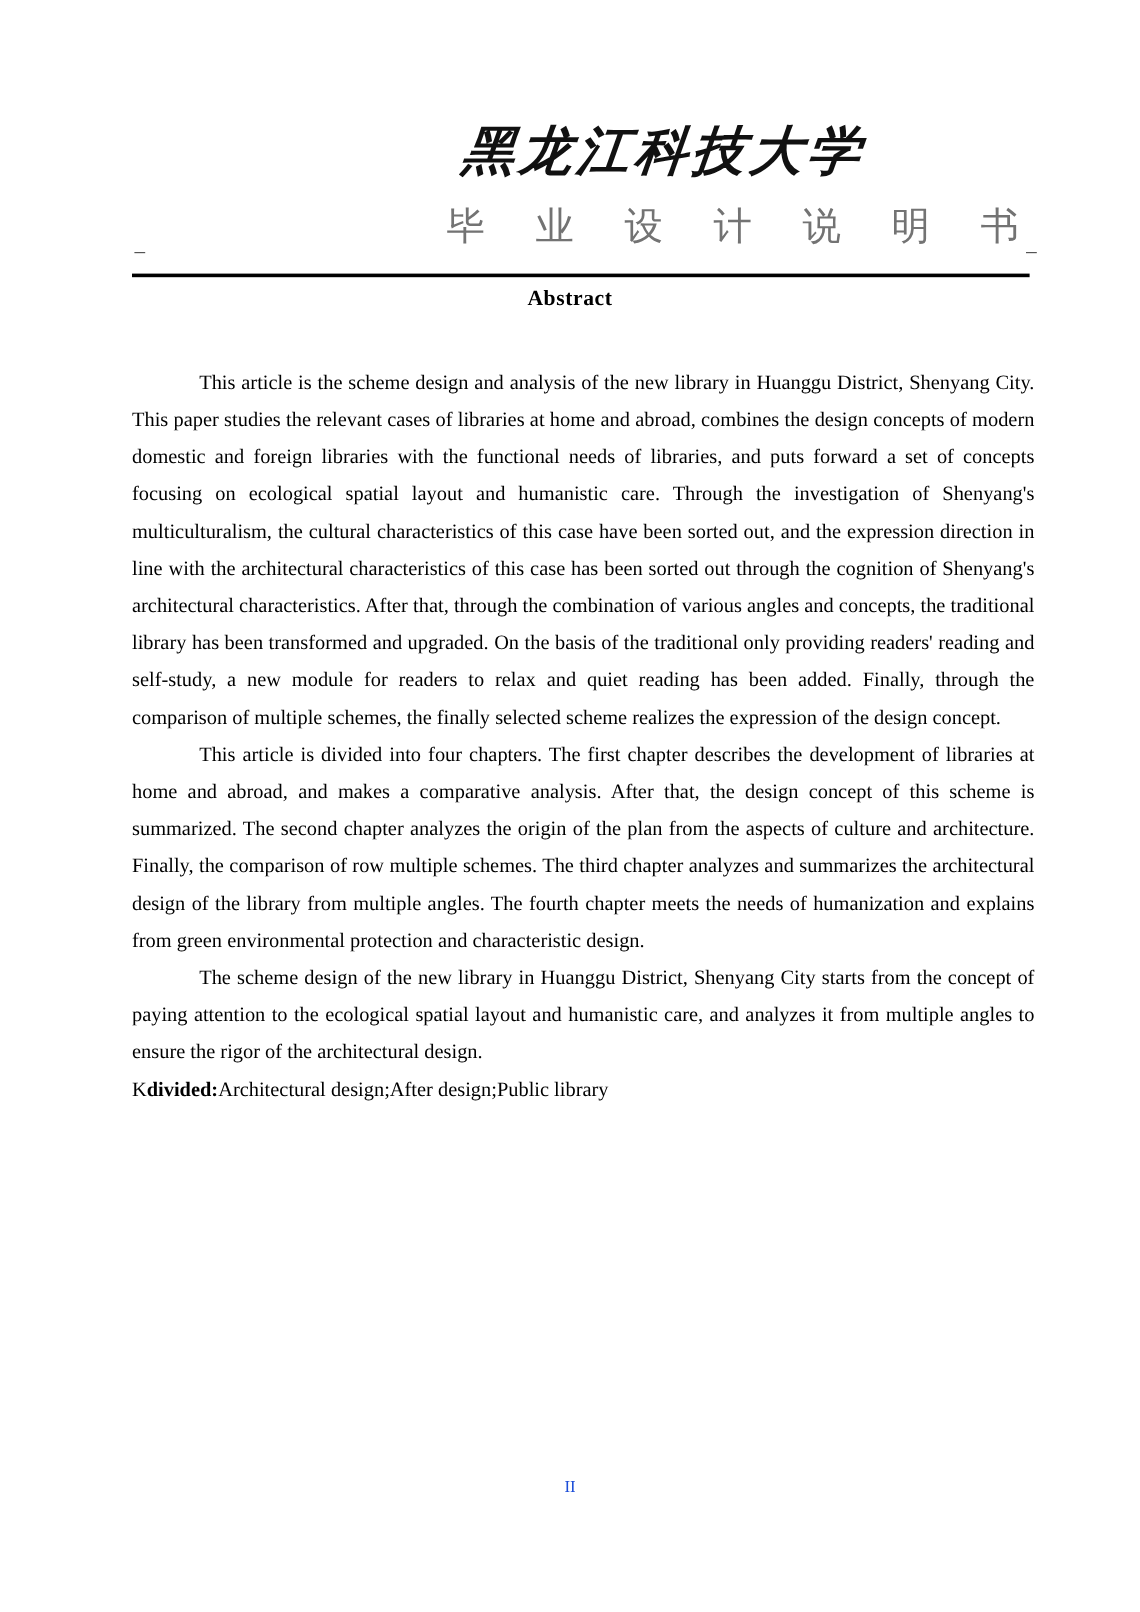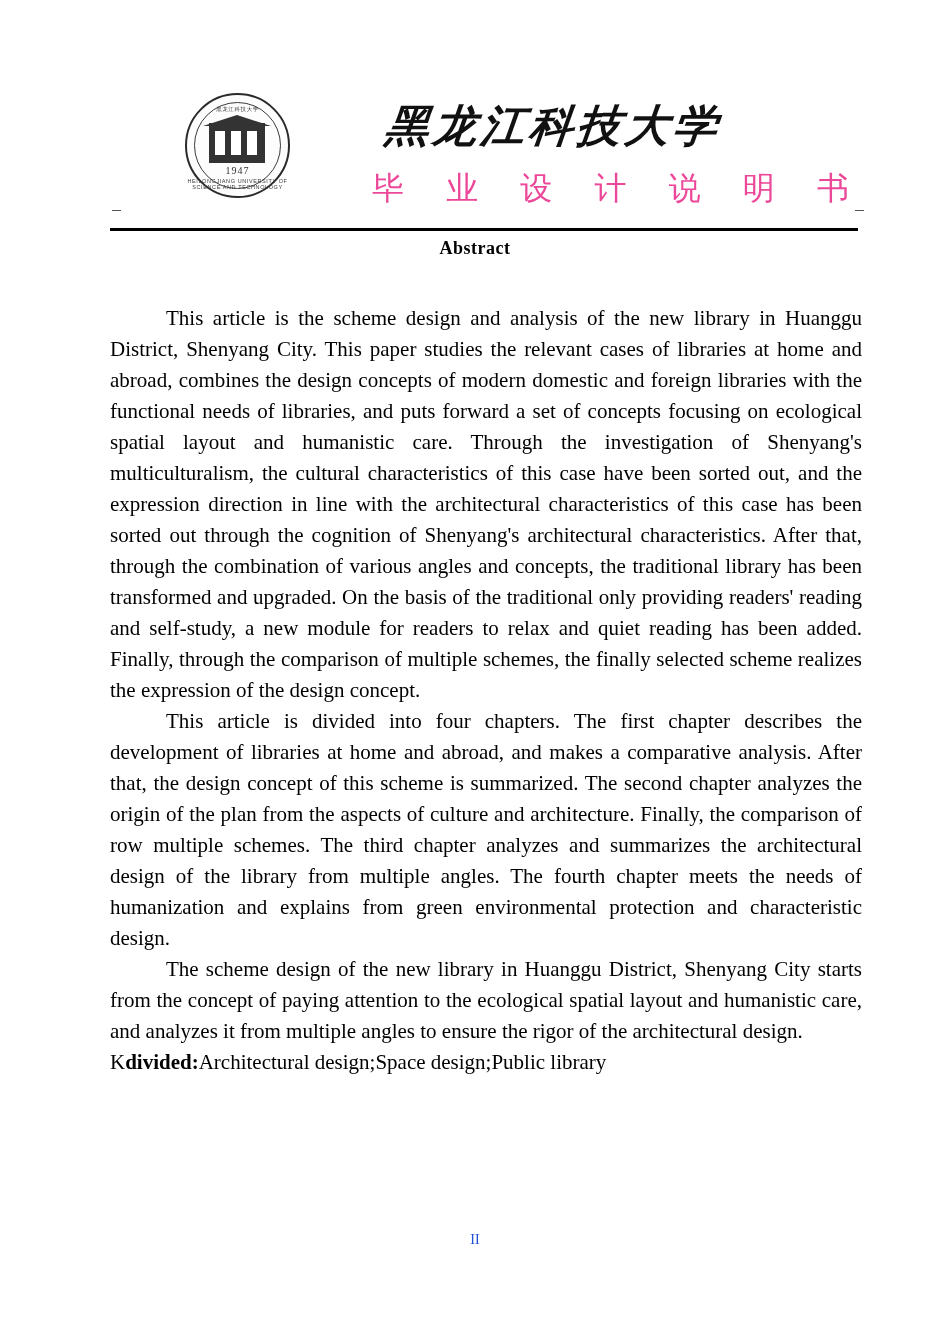--- a/index.html
+++ b/index.html
@@ -118,21 +118,21 @@
     transform: skewX(-6deg);
   }
 
   .doc-subtitle {
     position: absolute;
     left: 262px;
     top: 82px;
     font-size: 32px;
     letter-spacing: 16px;
     font-family: "DejaVu Serif", serif;
-    color: #ec4899;
+    color: #737373;
     white-space: nowrap;
   }
 
   .rule {
     position: absolute;
     left: 110px;
     top: 228px;
     width: 748px;
     height: 0;
     border-top: 3px solid #000;
@@ -159,21 +159,21 @@
     font-family: "Liberation Serif", serif;
     letter-spacing: 0.5px;
   }
 
   
   .body-text {
     position: absolute;
     left: 110px;
     top: 303px;
     width: 752px;
-    font-size: 21px;
+    font-size: 17px;
     line-height: 31px;
     text-align: justify;
     text-justify: inter-word;
     font-family: "Liberation Serif", serif;
   }
   .body-text p {
     margin: 0;
     text-indent: 56px;
     text-align: justify;
   }
@@ -200,41 +200,32 @@
     color: #1d4ed8;
   }
 </style>
 </head>
 <body>
 
 <div class="page">
 
   <div class="header">
 
-    <div class="emblem">
-      <div class="ring-outer"></div>
-      <div class="ring-inner"></div>
-      <div class="arc-top">黑龙江科技大学</div>
-      <div class="roof"></div>
-      <div class="bldg"></div>
-      <div class="year">1947</div>
-      <div class="arc-bottom">HEILONGJIANG UNIVERSITY OF SCIENCE AND TECHNOLOGY</div>
-    </div>
 
     <div class="school-name">黑龙江科技大学</div>
     <div class="doc-subtitle">毕 业 设 计 说 明 书</div>
   </div>
 
   <div class="tick-left"></div>
   <div class="tick-right"></div>
   <div class="rule"></div>
 
   <div class="abstract-title">Abstract</div>
 
   <div class="body-text">
     <p>This article is the scheme design and analysis of the new library in Huanggu District, Shenyang City. This paper studies the relevant cases of libraries at home and abroad, combines the design concepts of modern domestic and foreign libraries with the functional needs of libraries, and puts forward a set of concepts focusing on ecological spatial layout and humanistic care. Through the investigation of Shenyang's multiculturalism, the cultural characteristics of this case have been sorted out, and the expression direction in line with the architectural characteristics of this case has been sorted out through the cognition of Shenyang's architectural characteristics. After that, through the combination of various angles and concepts, the traditional library has been transformed and upgraded. On the basis of the traditional only providing readers' reading and self-study, a new module for readers to relax and quiet reading has been added. Finally, through the comparison of multiple schemes, the finally selected scheme realizes the expression of the design concept.</p>
     <p>This article is divided into four chapters. The first chapter describes the development of libraries at home and abroad, and makes a comparative analysis. After that, the design concept of this scheme is summarized. The second chapter analyzes the origin of the plan from the aspects of culture and architecture. Finally, the comparison of row multiple schemes. The third chapter analyzes and summarizes the architectural design of the library from multiple angles. The fourth chapter meets the needs of humanization and explains from green environmental protection and characteristic design.</p>
     <p>The scheme design of the new library in Huanggu District, Shenyang City starts from the concept of paying attention to the ecological spatial layout and humanistic care, and analyzes it from multiple angles to ensure the rigor of the architectural design.</p>
-    <p class="keywords"><span class="kw-lead"><span class="first">K</span><span>divided:</span></span><span>Architectural design;Space design;Public library</span></p>
+    <p class="keywords"><span class="kw-lead"><span class="first">K</span><span>divided:</span></span><span>Architectural design;After design;Public library</span></p>
   </div>
 
   <div class="page-number">II</div>
 </div>
 
 </body></html>

